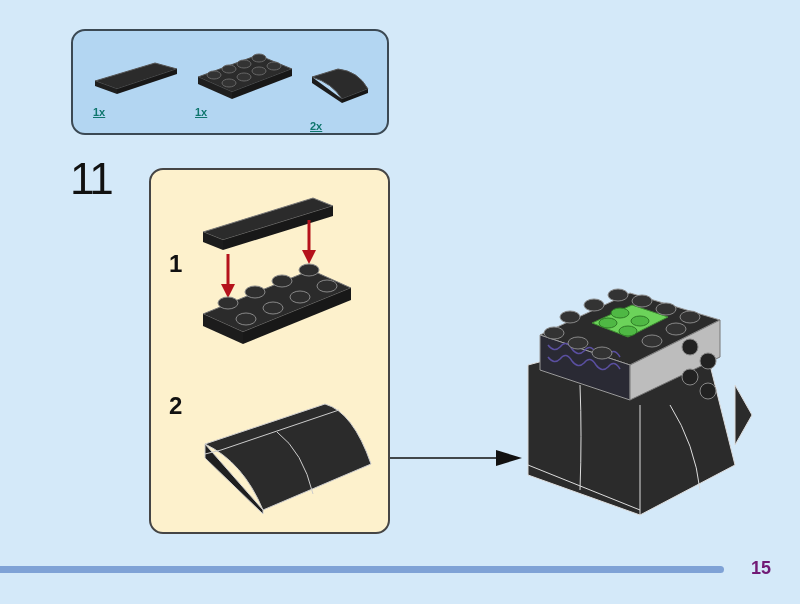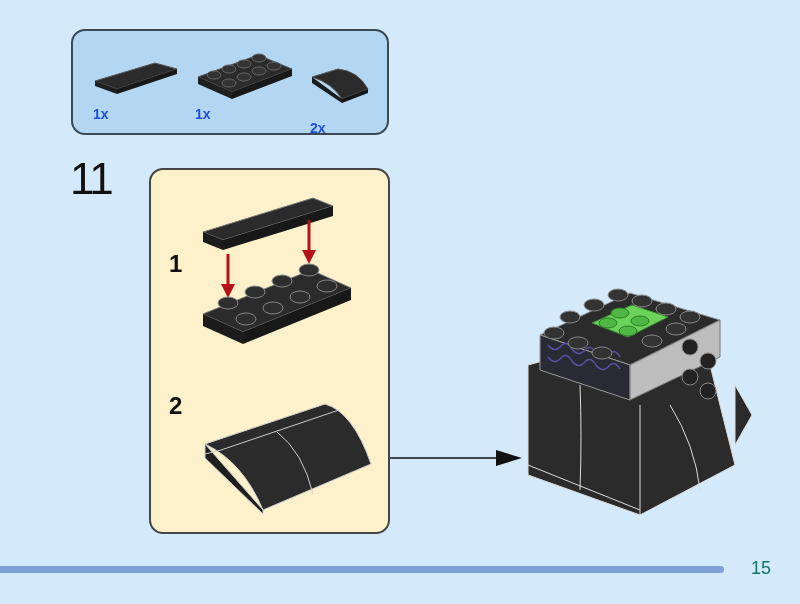--- a/index.html
+++ b/index.html
@@ -1,23 +1,23 @@
 <!DOCTYPE html>
 <html><head>
 <meta charset="utf-8">
 <style>
   html, body { margin:0; padding:0; }
   body { width:800px; height:604px; background:#d4e9f9; position:relative; overflow:hidden; font-family:"Liberation Sans", sans-serif; }
   .parts-box { position:absolute; left:71px; top:29px; width:318px; height:106px; background:#b3d6f2; border:2px solid #3b4954; border-radius:14px; box-sizing:border-box; }
-  .qty { position:absolute; font-weight:bold; font-size:14px; color:#1d4ed8; }
+  .qty { position:absolute; font-weight:bold; font-size:11px; color:#0f766e;text-decoration:underline; }
   .step-number { position:absolute; left:70px; top:154px; font-size:44px; font-weight:normal; color:#111; letter-spacing:-2px; }
   .sub-box { position:absolute; left:149px; top:168px; width:241px; height:366px; background:#fdf1cc; border:2px solid #454545; border-radius:14px; box-sizing:border-box; }
   .sub-num { position:absolute; font-weight:bold; font-size:24px; color:#111; }
   .page-bar { position:absolute; left:0; top:566px; width:724px; height:7px; background:#7fa2d6; border-radius:0 4px 4px 0; }
-  .page-num { position:absolute; left:751px; top:558px; font-weight:normal; font-size:18px; color:#0f766e; }
+  .page-num { position:absolute; left:751px; top:558px; font-weight:bold; font-size:18px; color:#701a75; }
   svg { position:absolute; overflow:visible; }
 </style>
 </head>
 <body>
 
 <div class="parts-box">
   <svg style="left:20px;top:30px" width="90" height="40" viewBox="0 0 90 40">
     <polygon points="2,20 62,2 84,8 24,28" fill="#2b2b2b" stroke="#555" stroke-width="1"></polygon>
     <polygon points="2,20 24,28 24,33 2,25" fill="#1f1f1f"></polygon>
     <polygon points="24,28 84,8 84,13 24,33" fill="#181818"></polygon>

